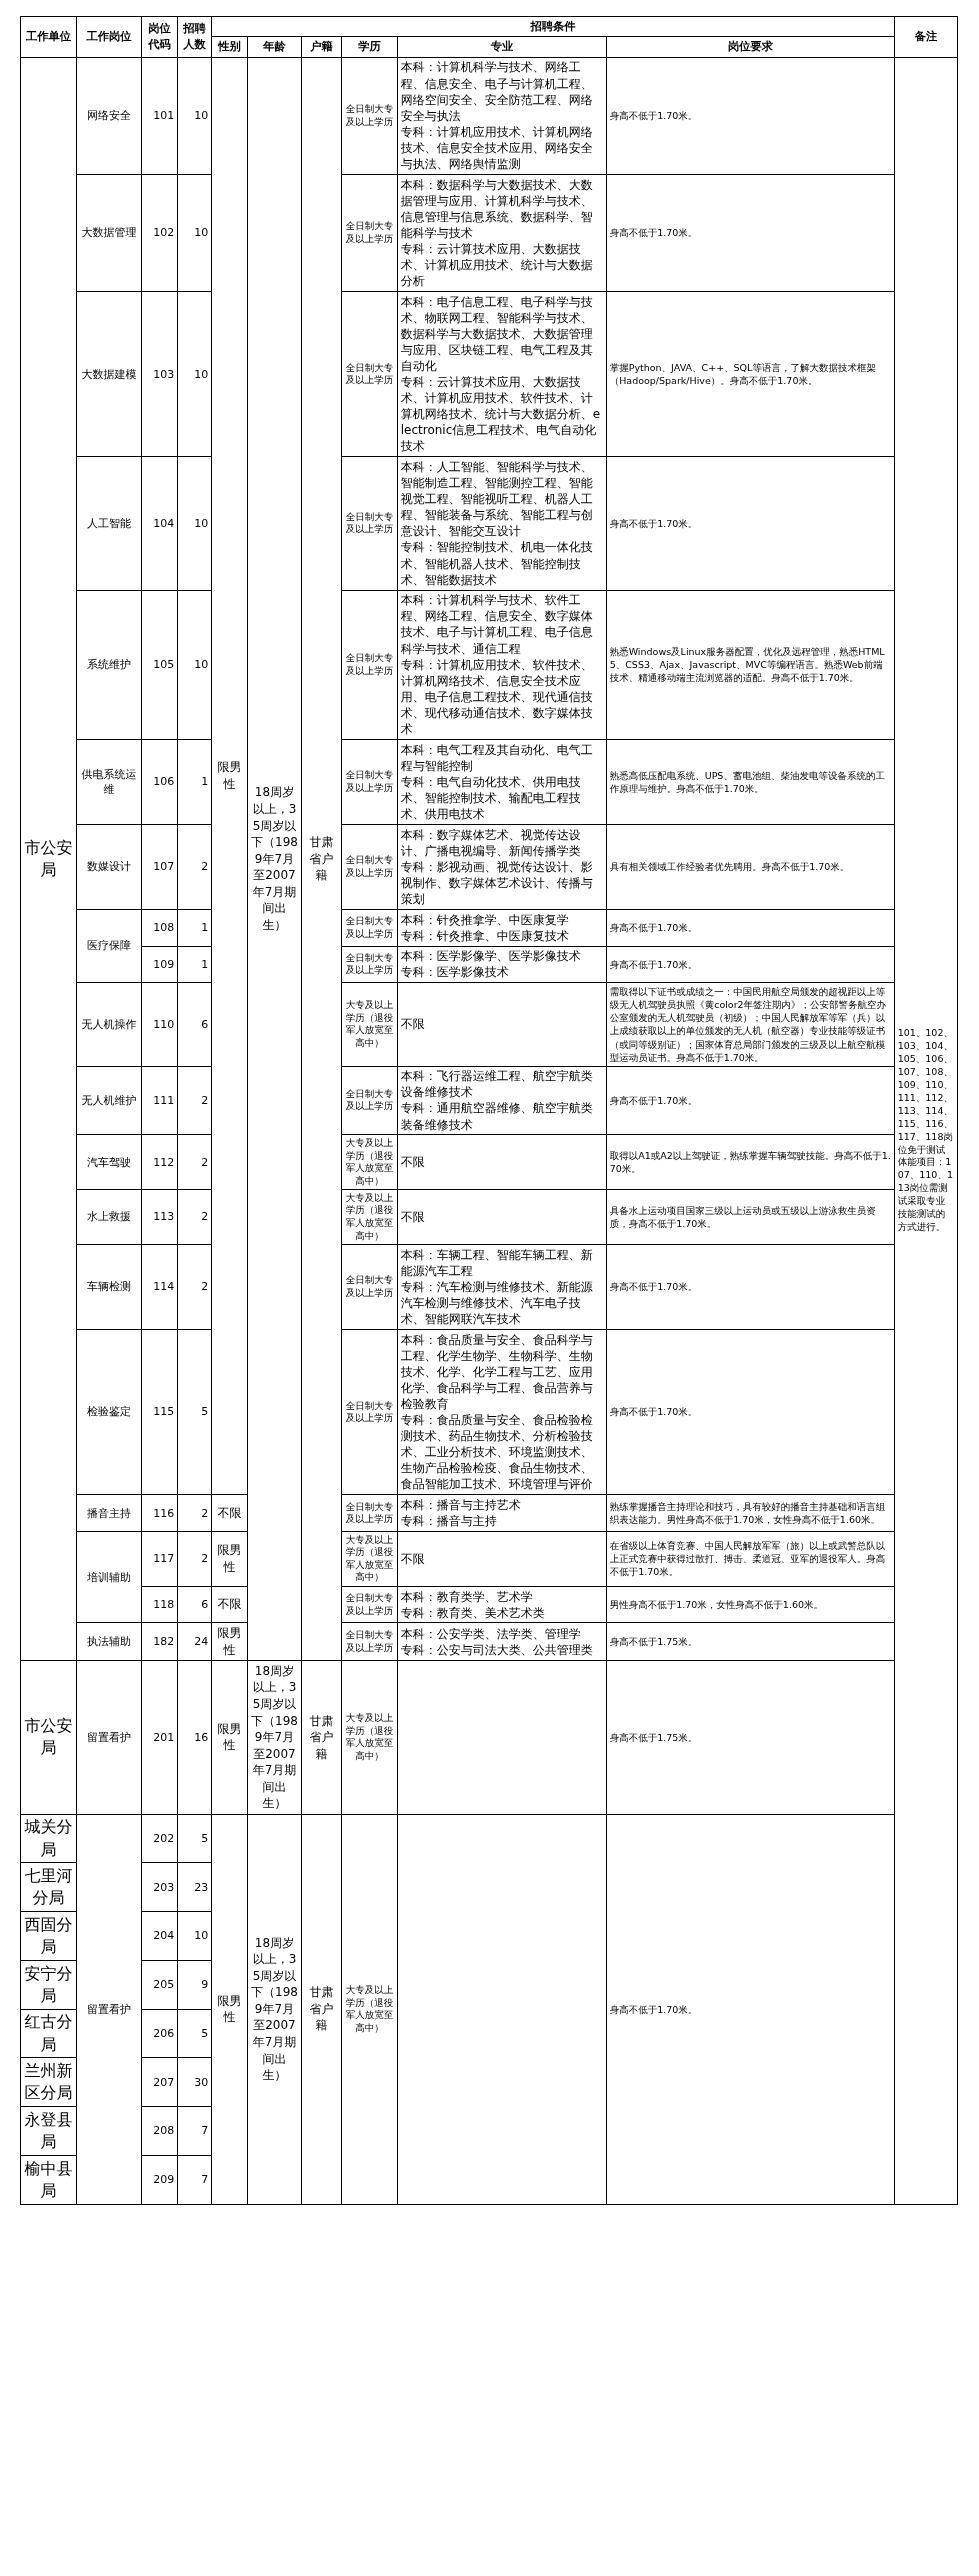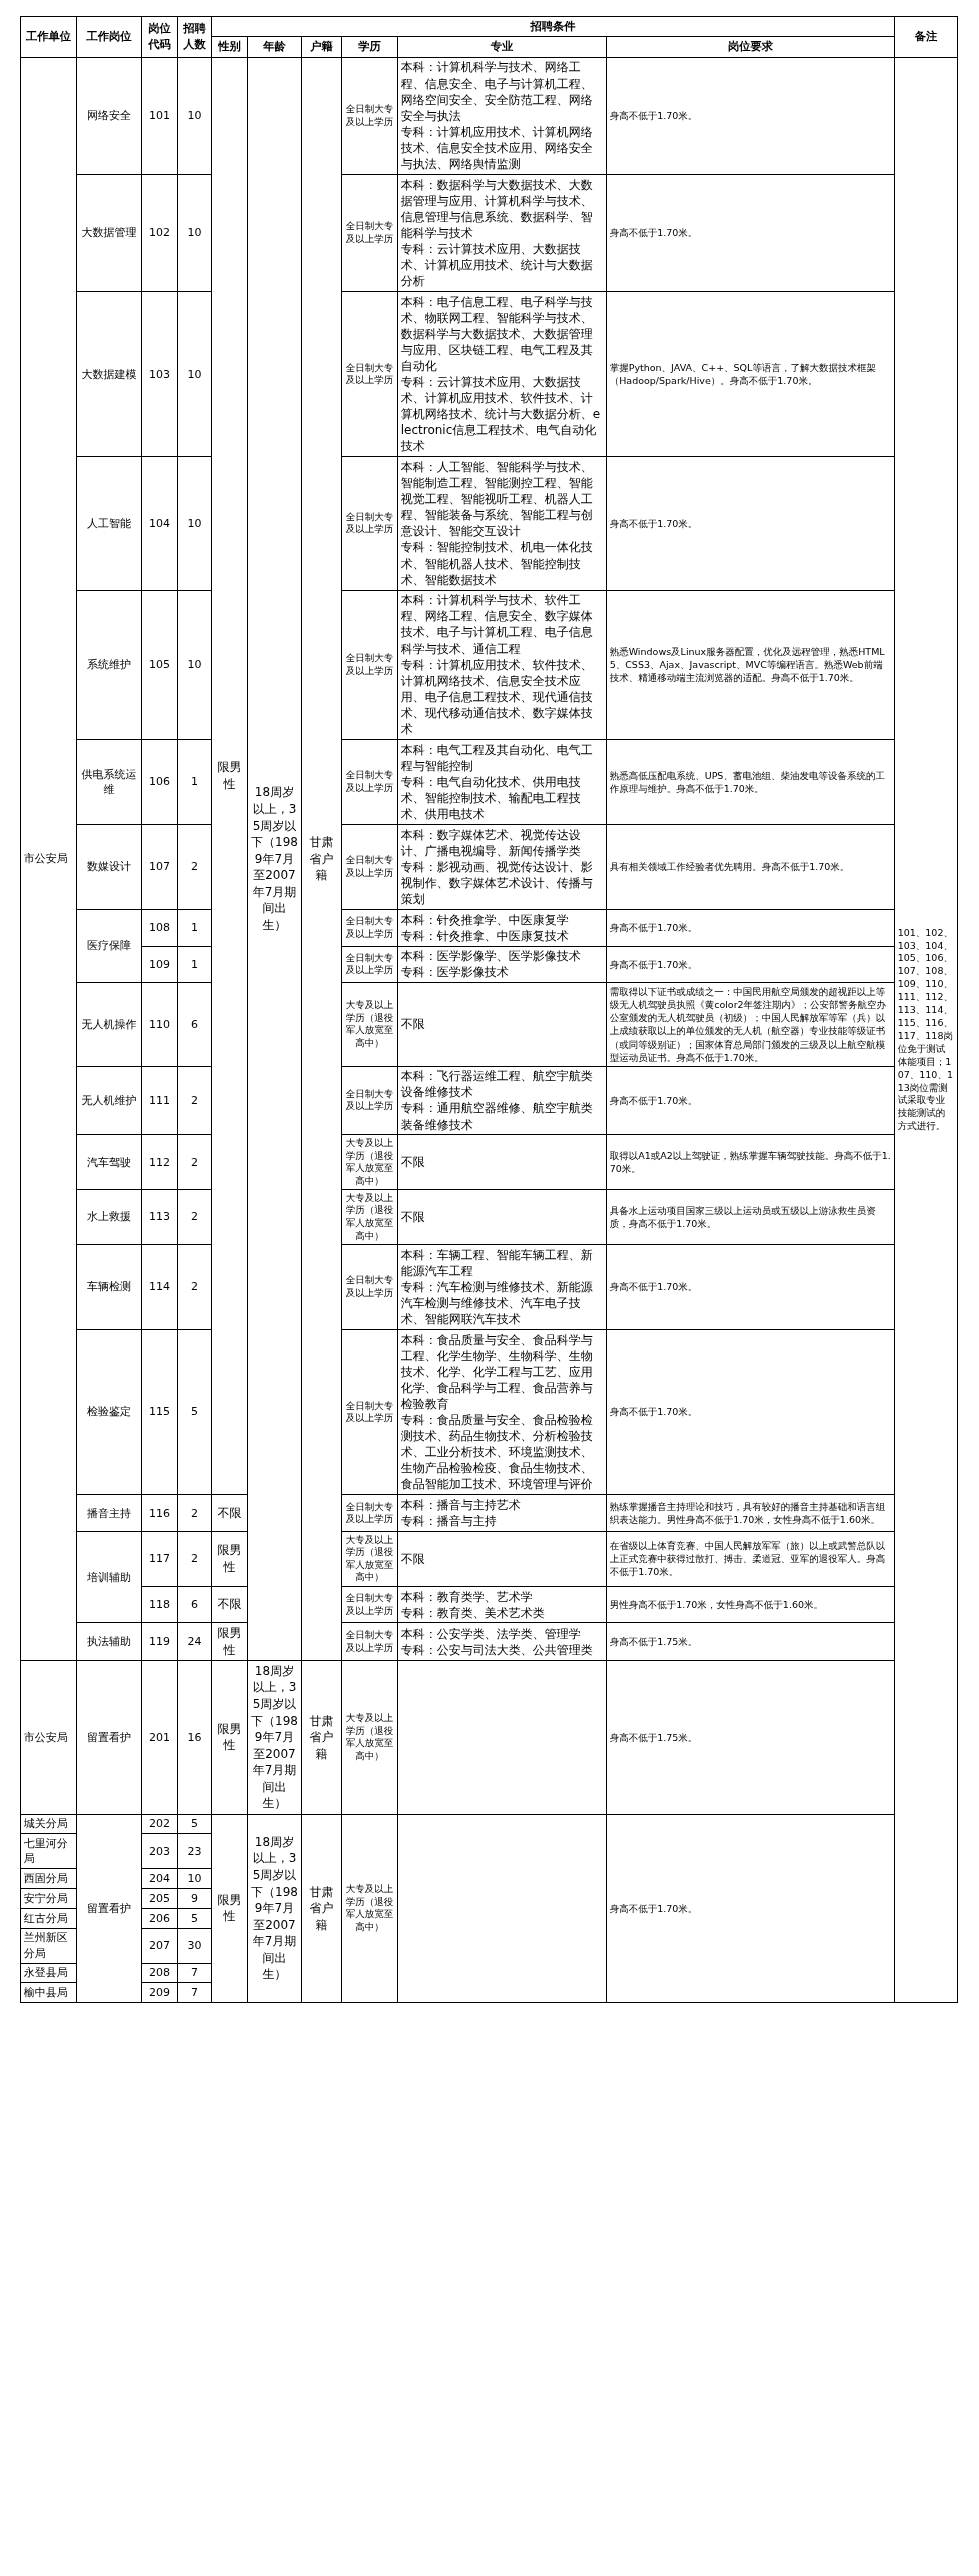--- a/index.html
+++ b/index.html
@@ -27,23 +27,23 @@
     line-height:1.38;
   }
   table.main td,table.main th{
     border:0.9px solid #000;
     vertical-align:middle;
     padding:1.8px 2.7px;
     word-break:break-all;
   }
   th{font-weight:bold;text-align:center;font-size:11.3px;}
   .vt{vertical-align:top;}
-  .unit{font-size:11px;}
+  .unit{font-size:16px;text-align:center;}
   .post{font-size:11px;text-align:center;}
-  .code,.num{font-size:11px;text-align:center;}
+  .code,.num{font-size:11px;text-align:right;}
   .sex,.age,.hukou{font-size:12px;text-align:center;margin-left:16px;}
   .edu{font-size:9.5px;text-align:center;line-height:1.32;margin-left:28px;}
   .major{font-size:12px;text-align:left;line-height:1.34;}
   .req{font-size:9.5px;text-align:left;line-height:1.38;}
   .remark{font-size:9.5px;text-align:left;line-height:1.36;}
   .hdr-cond{font-size:11.3px;}
 </style>
 </head>
 <body>
 
@@ -230,21 +230,21 @@
         <tr>
           <td class="code">118</td>
           <td class="num">6</td>
           <td class="sex">不限</td>
           <td class="edu">全日制大专及以上学历</td>
           <td class="major vt">本科：教育类学、艺术学<br>专科：教育类、美术艺术类</td>
           <td class="req vt">男性身高不低于1.70米，女性身高不低于1.60米。</td>
         </tr>
         <tr>
           <td class="post" rowspan="1">执法辅助</td>
-          <td class="code">119</td>
+          <td class="code">182</td>
           <td class="num">24</td>
           <td class="sex">限男性</td>
           <td class="edu">全日制大专及以上学历</td>
           <td class="major vt">本科：公安学类、法学类、管理学<br>专科：公安与司法大类、公共管理类</td>
           <td class="req vt">身高不低于1.75米。</td>
         </tr>
         <tr>
           <td class="unit">市公安局</td>
           <td class="post">留置看护</td>
           <td class="code">201</td>

